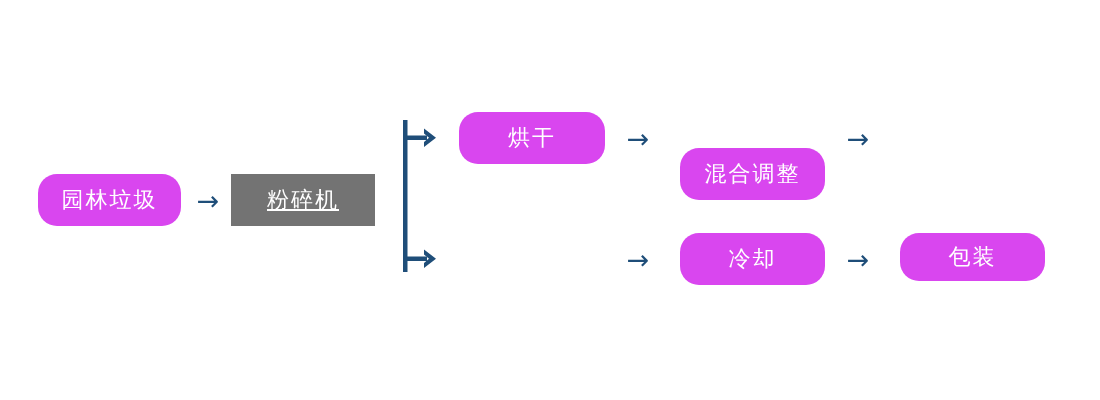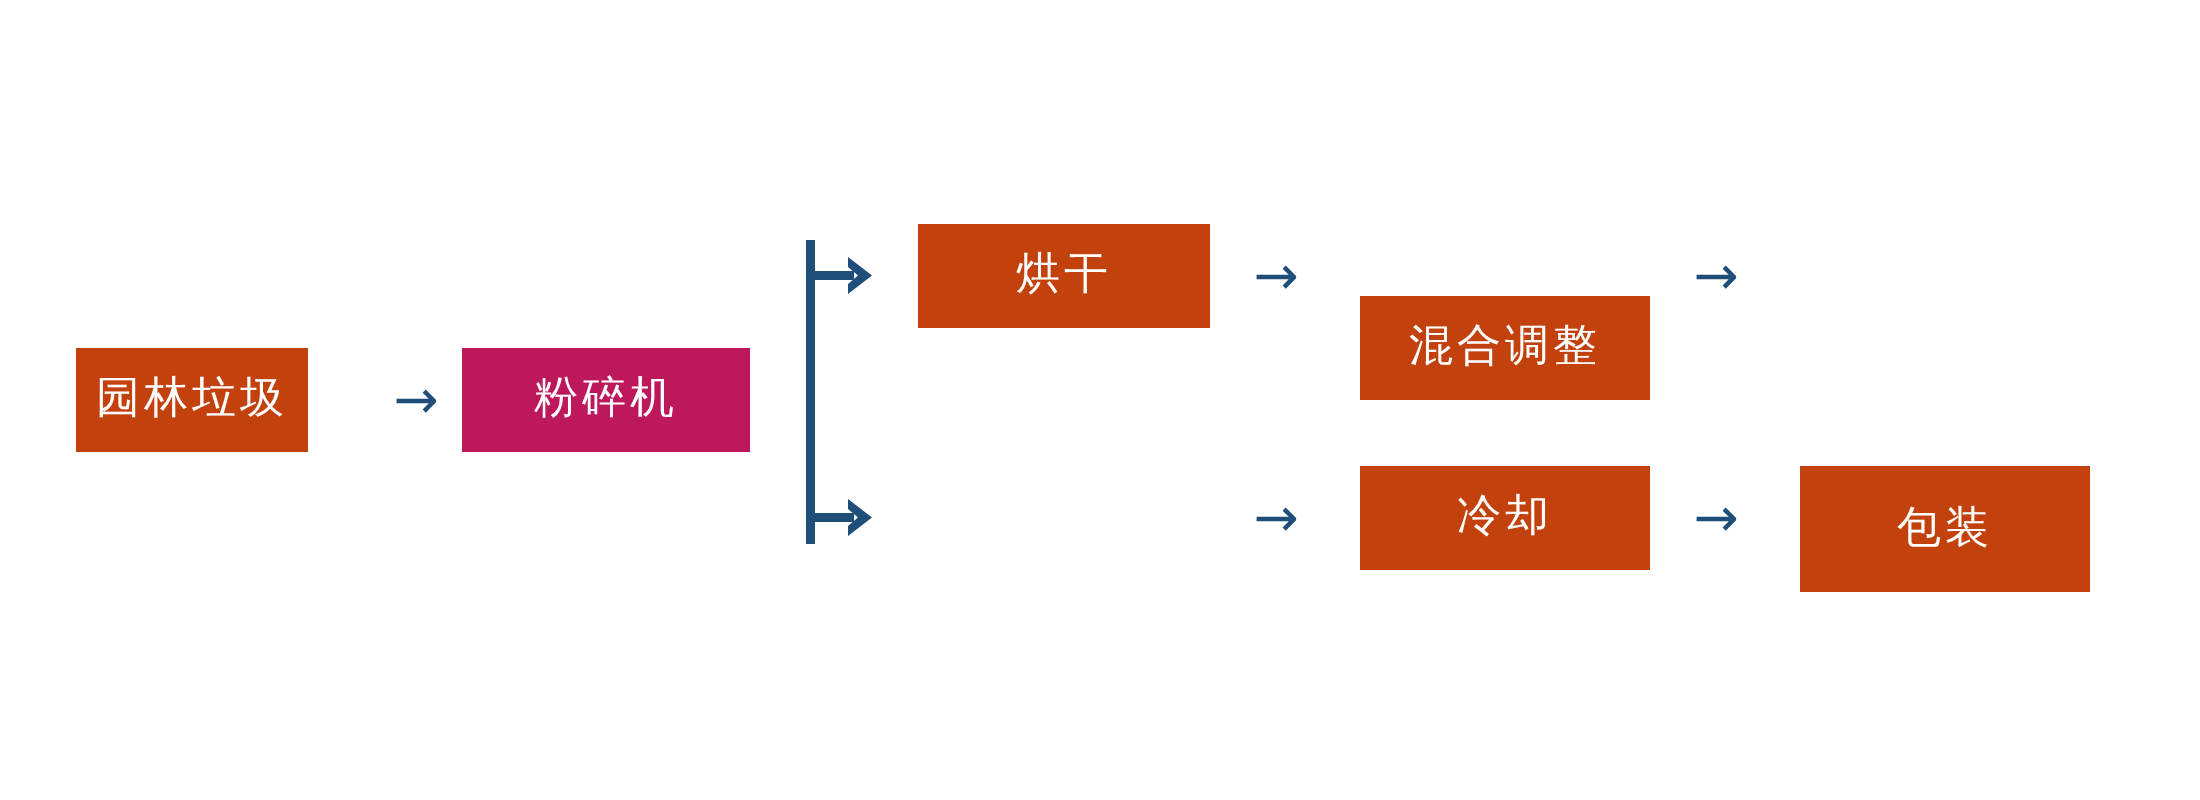--- a/index.html
+++ b/index.html
@@ -25,43 +25,43 @@
     display: flex;
     align-items: center;
     justify-content: center;
     color: #ffffff;
     font-size: 22px;
     letter-spacing: 2px;
     line-height: 1;
     white-space: nowrap;
     box-sizing: border-box;
   }
-  .node.blue { background: #c2410c; }
-  .node.red  { background: #be185d; }
+  .node.blue { background: #d946ef; border-radius: 19px; }
+  .node.red  { background: #737373; text-decoration: underline; }
 
   .arrow-glyph {
     position: absolute;
     display: flex;
     align-items: center;
     justify-content: center;
     color: #1F4E79;
     font-size: 27px;
     line-height: 1;
   }
 
   .branch {
     position: absolute;
   }
 </style>
 </head>
 <body>
 
 <div id="flowchart">
 
-  <div class="node blue" style="left:38px; top:174px; width:116px; height:52px;">
+  <div class="node blue" style="left:38px; top:174px; width:143px; height:52px;">
     <span>园林垃圾</span>
   </div>
 
   <div class="arrow-glyph" style="left:188px; top:185px; width:40px; height:30px;">→</div>
 
   <div class="node red" style="left:231px; top:174px; width:144px; height:52px;">
     <span>粉碎机</span>
   </div>
 
   <div class="branch" style="left:396px; top:112px; width:52px; height:170px;">
@@ -94,17 +94,17 @@
 
 
   <div class="arrow-glyph" style="left:618px; top:244px; width:40px; height:30px;">→</div>
 
   <div class="node blue" style="left:680px; top:233px; width:145px; height:52px;">
     <span>冷却</span>
   </div>
 
   <div class="arrow-glyph" style="left:838px; top:244px; width:40px; height:30px;">→</div>
 
-  <div class="node blue" style="left:900px; top:233px; width:145px; height:63px;">
+  <div class="node blue" style="left:900px; top:233px; width:145px; height:48px;">
     <span>包装</span>
   </div>
 
 </div>
 
 </body></html>

